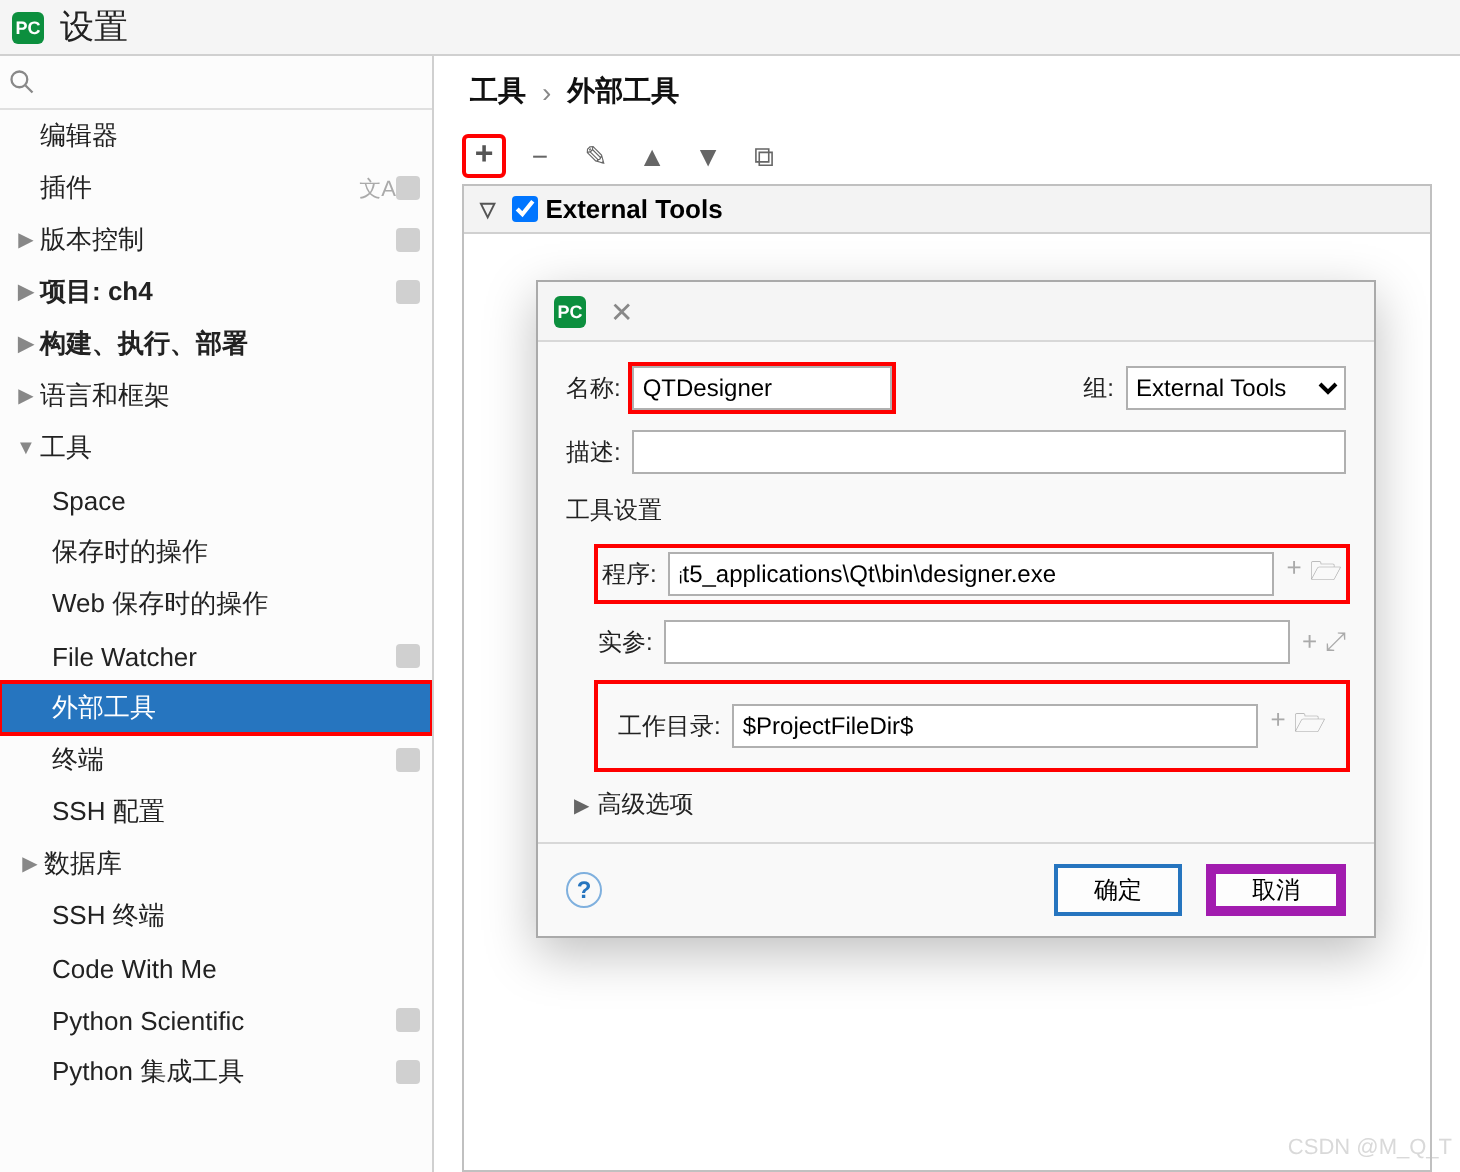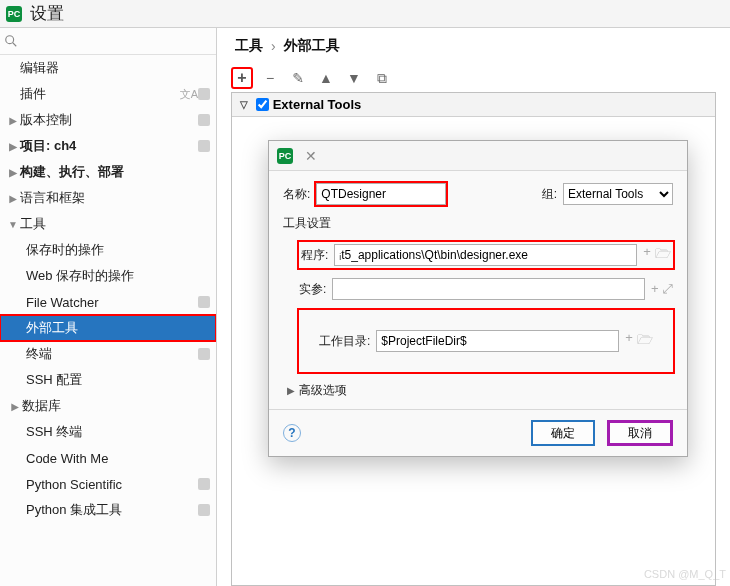--- a/index.html
+++ b/index.html
@@ -54,21 +54,21 @@
 .desc-field { flex: 1; }
 .section-title { margin: 6px 0 10px 0; font-size: 12px; }
 .settings { padding-left: 16px; }
 .settings .form-row input[type=text] { flex: 1; }
 .trail-icons { color: #aaa; font-size: 13px; display: flex; gap: 4px; }
 .advanced { display: flex; align-items: center; gap: 4px; color: #222; margin-top: 8px; padding-left: 4px; cursor: pointer; }
 .advanced .chev { font-size: 10px; color: #666; }
 
 .dialog-footer { display: flex; align-items: center; justify-content: flex-end; padding: 10px 14px; border-top: 1px solid #d8d8d8; gap: 12px; }
 .dialog-footer .help { margin-right: auto; color: #2675bf; font-weight: bold; width: 18px; height: 18px; border: 1px solid #7fb0de; border-radius: 50%; display: flex; align-items: center; justify-content: center; font-size: 12px; cursor: pointer; }
-.btn { height: 26px; padding: 0 18px; font-size: 12px; background: #fdfdfd; border: 3px solid #a21caf; cursor: pointer; }
+.btn { height: 26px; padding: 0 18px; font-size: 12px; background: #fdfdfd; border: 5px solid #a21caf; cursor: pointer; }
 .btn.primary { border: 2px solid #2675bf; color: #000; }
 
 .red-box { outline: 2px solid red; outline-offset: 0; }
 .watermark { position: absolute; right: 4px; bottom: 6px; font-size: 11px; color: #c0c0c0; opacity: 0.6; }
 select.combo { height: 22px; border: 1px solid #b0b0b0; font-size: 12px; background: #fff; }
 </style>
 </head>
 <body>
 
 <div class="titlebar">
@@ -113,20 +113,23 @@
       <div class="tree-item">
           <span class="arrow">▶</span>
           <span class="label">语言和框架</span>
         </div>
       <div class="tree-item">
           <span class="arrow">▼</span>
           <span class="label">工具</span>
         </div>
 
       <div class="tree-item sub">
+          <span class="label">Space</span>
+        </div>
+      <div class="tree-item sub">
           <span class="label">保存时的操作</span>
         </div>
       <div class="tree-item sub">
           <span class="label">Web 保存时的操作</span>
         </div>
       <div class="tree-item sub">
           <span class="label">File Watcher</span>
           <span class="mod"></span>
         </div>
       <div class="tree-item sub selected highlight-red">
@@ -189,40 +192,44 @@
     <span class="icon">PC</span>
     <span class="close">✕</span>
   </div>
   <div class="dialog-body">
     <div class="form-row">
       <label>名称:</label>
       <input type="text" class="name-field red-box" value="QTDesigner" style="">
       <span style="flex:1"></span>
       <label>组:</label>
       <select class="combo group-field"><option>External Tools</option></select>
+    </div>
+    <div class="form-row">
+      <label>描述:</label>
+      <input type="text" class="desc-field" value="" style="">
     </div>
     <div class="section-title">工具设置</div>
     <div class="settings">
       <div class="form-row red-box" style="padding:2px">
         <label>程序:</label>
         <input type="text" value="ᵢt5_applications\Qt\bin\designer.exe" style="">
         <span class="trail-icons">
             <span>+</span>
             <span>🗁</span>
           </span>
       </div>
       <div class="form-row">
         <label>实参:</label>
         <input type="text" value="" style="">
         <span class="trail-icons">
             <span>+</span>
             <span>⤢</span>
           </span>
       </div>
-      <div class="form-row red-box" style="padding:20px">
+      <div class="form-row red-box" style="padding:10px">
         <label>工作目录:</label>
         <input type="text" value="$ProjectFileDir$" style="">
         <span class="trail-icons">
             <span>+</span>
             <span>🗁</span>
           </span>
       </div>
     </div>
     <div class="advanced">
       <span class="chev">▶</span>

